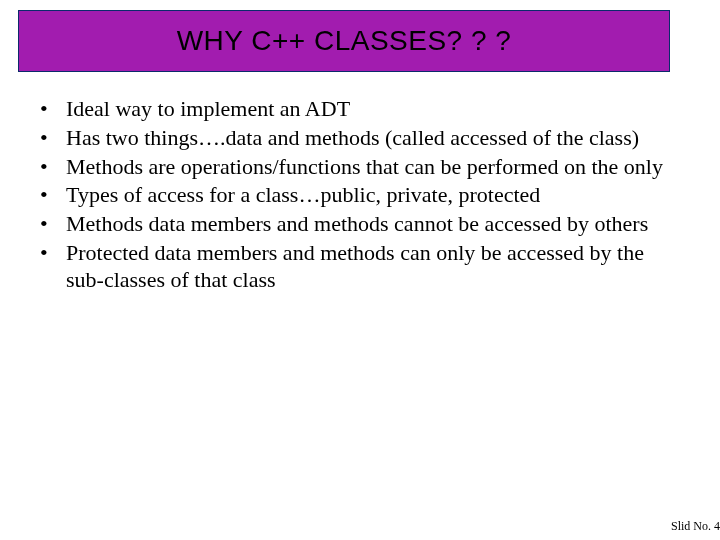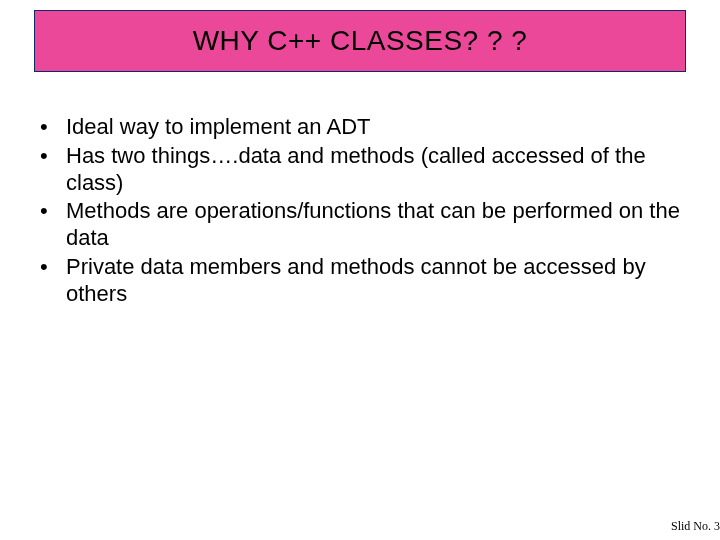--- a/index.html
+++ b/index.html
@@ -1,39 +1,40 @@
 <!DOCTYPE html>
 <html><head>
 <meta charset="utf-8">
 <style>
   * { margin: 0; padding: 0; box-sizing: border-box; }
   html, body { width: 720px; height: 540px; background: #ffffff; font-family: Arial, Helvetica, sans-serif; overflow: hidden; }
   .slide { position: relative; width: 720px; height: 540px; }
   .title-box {
     position: absolute;
     top: 10px;
-    left: 34px;
+    left: 18px;
     width: 652px;
     height: 62px;
-    background: #ec4899;
+    background: #a21caf;
     border: 1px solid #0b2a6b;
     display: flex;
     align-items: center;
     justify-content: center;
   }
   .title-text {
     font-size: 28px;
     color: #000000;
     letter-spacing: 0.5px;
   }
   .body {
     position: absolute;
-    top: 114px;
+    top: 96px;
     left: 34px;
     width: 652px;
+    font-family: Liberation Serif, serif;
   }
   ul.bullets {
     list-style: none;
   }
   ul.bullets li {
     position: relative;
     padding-left: 32px;
     font-size: 22px;
     line-height: 1.22;
     color: #000000;
@@ -61,18 +62,20 @@
 <body>
 
 <div class="slide">
   <div class="title-box">
     <div class="title-text">WHY C++ CLASSES? ? ?</div>
   </div>
   <div class="body">
     <ul class="bullets">
       <li>Ideal way to implement an ADT</li>
       <li>Has two things….data and methods (called accessed of the class)</li>
-      <li>Methods are operations/functions that can be performed on the data</li>
-      <li>Private data members and methods cannot be accessed by others</li>
+      <li>Methods are operations/functions that can be performed on the only</li>
+      <li>Types of access for a class…public, private, protected</li>
+      <li>Methods data members and methods cannot be accessed by others</li>
+      <li>Protected data members and methods can only be accessed by the sub-classes of that class</li>
     </ul>
   </div>
-  <div class="footer">Slid No. 3</div>
+  <div class="footer">Slid No. 4</div>
 </div>
 
 </body></html>

